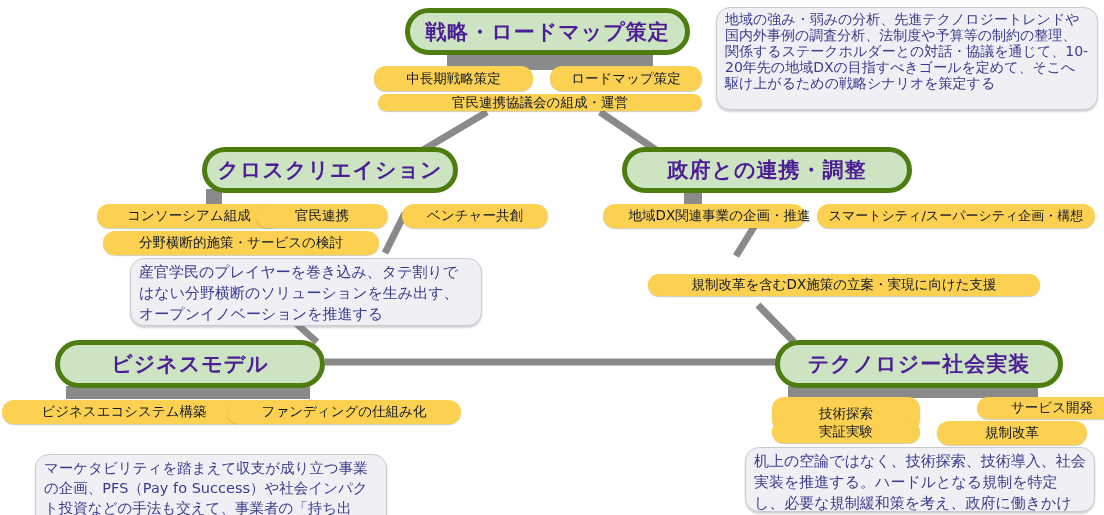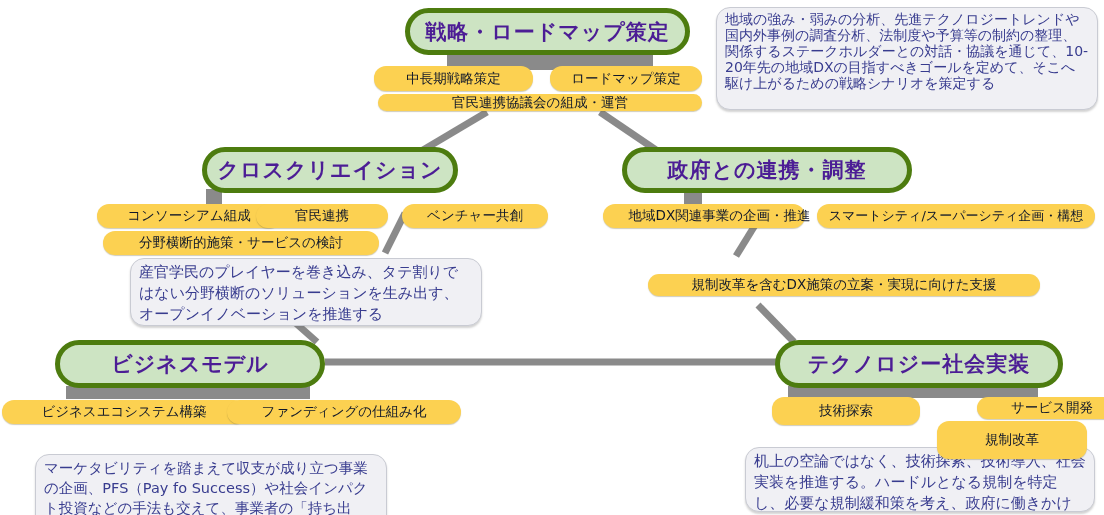--- a/index.html
+++ b/index.html
@@ -47,24 +47,24 @@
   #t2-1{left:817px;top:204px;width:278px;height:24px;font-size:13px;}
   #t2-2{left:648px;top:231px;width:392px;height:22px;margin-top:43px;}
   #d2{left:655px;top:258px;width:436px;height:68px;font-size:15px;line-height:21px;}
   
   #pill-biz{left:55px;top:340px;width:270px;height:48px;}
   #t3-0{left:2px;top:400px;width:244px;height:24px;}
   #t3-1{left:227px;top:400px;width:234px;height:24px;}
   #d3{left:35px;top:429px;width:352px;height:83px;font-size:14.5px;line-height:20px;margin-top:25px;}
   
   #pill-tech{left:775px;top:340px;width:288px;height:48px;}
-  #t4-0{left:772px;top:397px;width:148px;height:28px;}
+  #t4-0{left:772px;top:397px;width:148px;height:34px;}
   #t4-1{left:937px;top:397px;width:150px;height:22px;margin-left:40px;}
   #t4-2{left:772px;top:421px;width:148px;height:22px;}
-  #t4-3{left:937px;top:421px;width:150px;height:38px;font-family:Liberation Mono, monospace;}
+  #t4-3{left:937px;top:421px;width:150px;height:24px;font-family:Liberation Mono, monospace;}
   #d4{left:745px;top:447px;width:350px;height:65px;font-size:15px;line-height:21px;}
 </style>
 </head>
 <body>
 
 <div class="canvas">
 
   <svg class="connector-layer" viewBox="0 0 1104 515" xmlns="http://www.w3.org/2000/svg">
     <g stroke="#8a8a8a" fill="#8a8a8a" stroke-width="7">
       <rect x="447" y="50" width="206" height="20" stroke="none"></rect>
@@ -101,16 +101,17 @@
   <div class="task" id="t2-2">規制改革を含むDX施策の立案・実現に向けた支援</div>
 
   <div class="pill" id="pill-biz">ビジネスモデル</div>
   <div class="task" id="t3-0">ビジネスエコシステム構築</div>
   <div class="task" id="t3-1">ファンディングの仕組み化</div>
   <div class="desc" id="d3">マーケタビリティを踏まえて収支が成り立つ事業の企画、PFS（Pay fo Success）や社会インパクト投資などの手法も交えて、事業者の「持ち出し」に依存しない仕掛けづくりをする</div>
 
   <div class="pill" id="pill-tech">テクノロジー社会実装</div>
   <div class="task" id="t4-0">技術探索</div>
   <div class="task" id="t4-1">サービス開発</div>
+  <div class="task" id="t4-2">実証実験</div>
   <div class="task" id="t4-3">規制改革</div>
   <div class="desc" id="d4">机上の空論ではなく、技術探索、技術導入、社会実装を推進する。ハードルとなる規制を特定し、必要な規制緩和策を考え、政府に働きかける</div>
 
 </div>
 
 </body></html>

